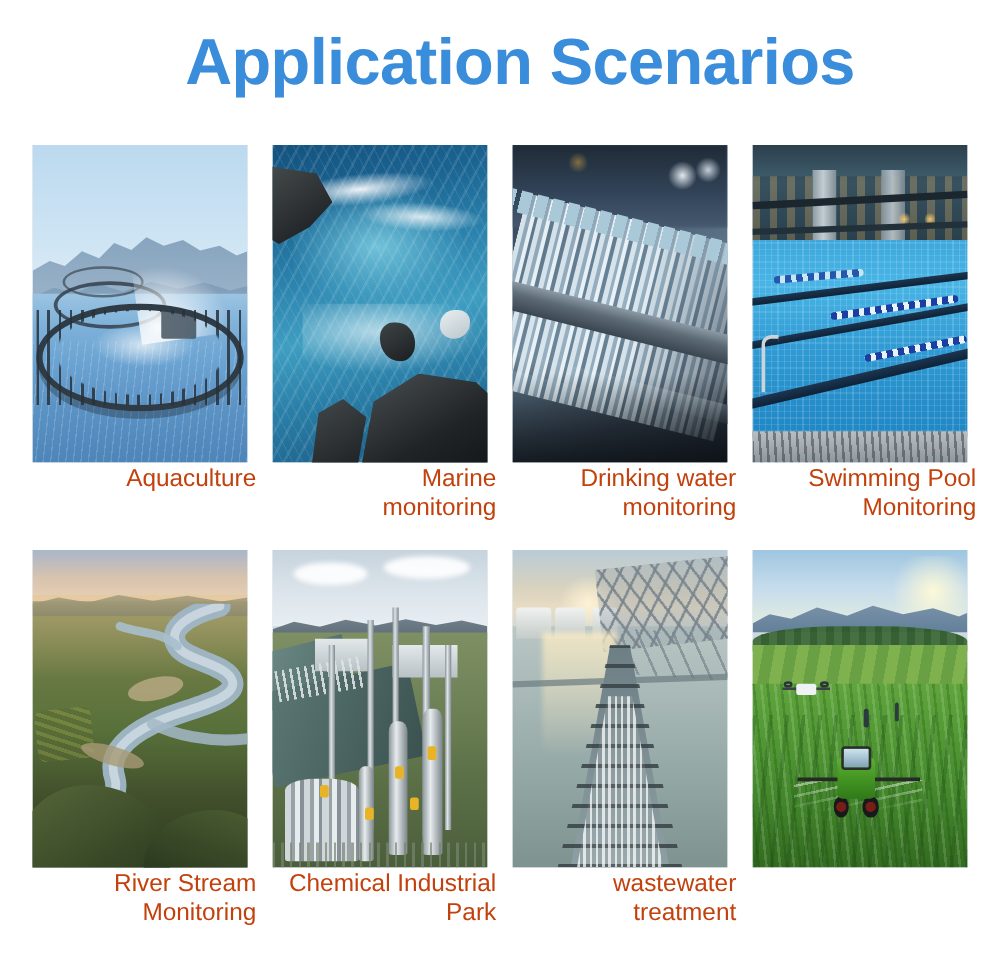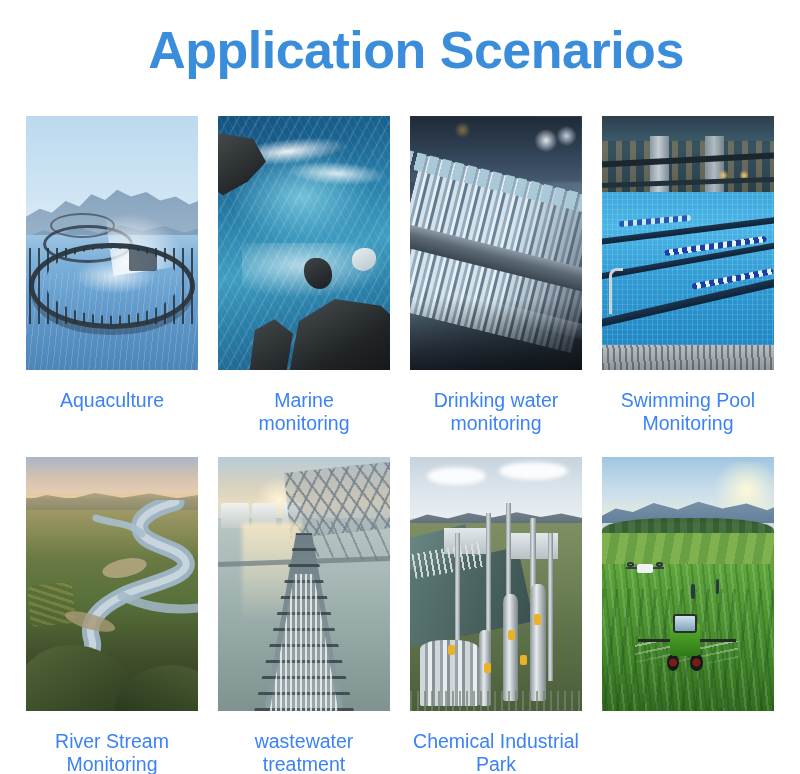--- a/index.html
+++ b/index.html
@@ -24,22 +24,22 @@
   }
   .row { display: flex; justify-content: center; gap: 20px; }
   .row-2 { margin-top: 22px; }
 
   .card { width: 172px; display: flex; flex-direction: column; align-items: center; }
   .thumb {
     width: 172px; height: 254px; position: relative; overflow: hidden;
     background: #cfd8e0;
   }
   .caption {
-    margin-top: 19px; width: 186px; text-align: center;
-    font-size: 19.5px; line-height: 1.18; color: #3b82f6;
+    margin-top: 2px; width: 186px; text-align: right;
+    font-size: 19.5px; line-height: 1.18; color: #c2410c;
     font-family: "Liberation Sans", "DejaVu Sans", sans-serif;
   }
   .row-2 .caption { font-size: 19.5px; }
 
   
   .lyr { position: absolute; left: 0; top: 0; width: 100%; height: 100%; }
 
   
   .aq-sky { background: linear-gradient(#bcd9ef 0%, #cfe5f4 45%, #dceaf5 62%, #c9def0 70%); height: 70%; }
   .aq-mtn { top: 26%; height: 22%; background:
@@ -437,39 +437,20 @@
           <div class="rv-sand1"></div>
           <div class="rv-sand2"></div>
           <div class="rv-ridge"></div>
           <div class="rv-ridge2"></div>
         </div>
         <div class="caption">River Stream<br>Monitoring</div>
       </div>
 
       <div class="card">
         <div class="thumb">
-          <div class="lyr ww-sky"></div>
-          <div class="ww-sun"></div>
-          <div class="ww-water"></div>
-          <div class="ww-tank ww-tank-a"></div>
-          <div class="ww-tank ww-tank-b"></div>
-          <div class="ww-tank ww-tank-c"></div>
-          <div class="ww-truss"></div>
-          <div class="ww-truss2"></div>
-          <div class="ww-sheen"></div>
-          <div class="ww-rail"></div>
-          <div class="ww-channel"></div>
-          <div class="ww-weirs"></div>
-          <div class="ww-falls"></div>
-        </div>
-        <div class="caption">wastewater<br>treatment</div>
-      </div>
-
-      <div class="card">
-        <div class="thumb">
           <div class="lyr cp-sky"></div>
           <div class="cp-cloud cp-cloud-a"></div>
           <div class="cp-cloud cp-cloud-b"></div>
           <div class="cp-hills"></div>
           <div class="cp-ground"></div>
           <div class="cp-pond2"></div>
           <div class="cp-pond"></div>
           <div class="cp-building cp-building-a"></div>
           <div class="cp-building cp-building-b"></div>
           <div class="cp-walk"></div>
@@ -487,20 +468,39 @@
           <div class="cp-val cp-val-c"></div>
           <div class="cp-val cp-val-d"></div>
           <div class="cp-val cp-val-e"></div>
           <div class="cp-fence"></div>
         </div>
         <div class="caption">Chemical Industrial<br>Park</div>
       </div>
 
       <div class="card">
         <div class="thumb">
+          <div class="lyr ww-sky"></div>
+          <div class="ww-sun"></div>
+          <div class="ww-water"></div>
+          <div class="ww-tank ww-tank-a"></div>
+          <div class="ww-tank ww-tank-b"></div>
+          <div class="ww-tank ww-tank-c"></div>
+          <div class="ww-truss"></div>
+          <div class="ww-truss2"></div>
+          <div class="ww-sheen"></div>
+          <div class="ww-rail"></div>
+          <div class="ww-channel"></div>
+          <div class="ww-weirs"></div>
+          <div class="ww-falls"></div>
+        </div>
+        <div class="caption">wastewater<br>treatment</div>
+      </div>
+
+      <div class="card">
+        <div class="thumb">
           <div class="lyr ir-sky"></div>
           <div class="ir-sun"></div>
           <div class="ir-mtn"></div>
           <div class="ir-treeline"></div>
           <div class="ir-field-far"></div>
           <div class="ir-field"></div>
           <div class="ir-rows"></div>
           <div class="ir-rows2"></div>
           <div class="ir-person ir-person-a"></div>
           <div class="ir-person ir-person-b"></div>

